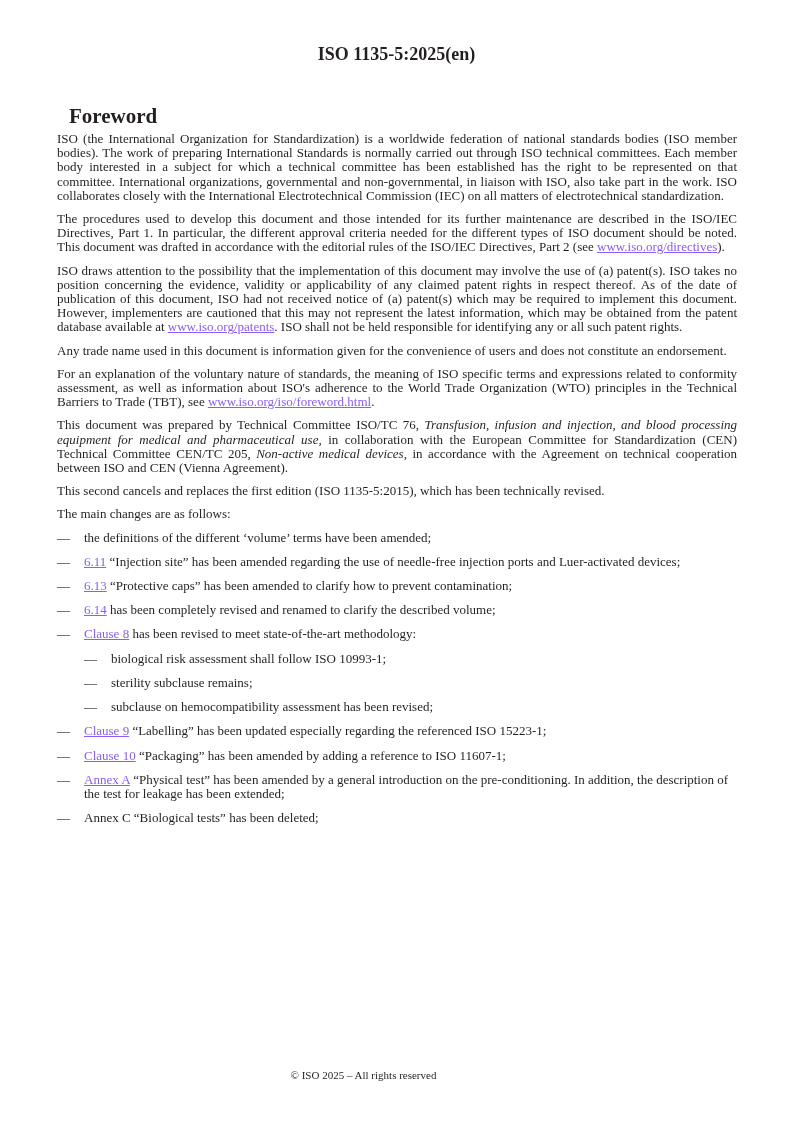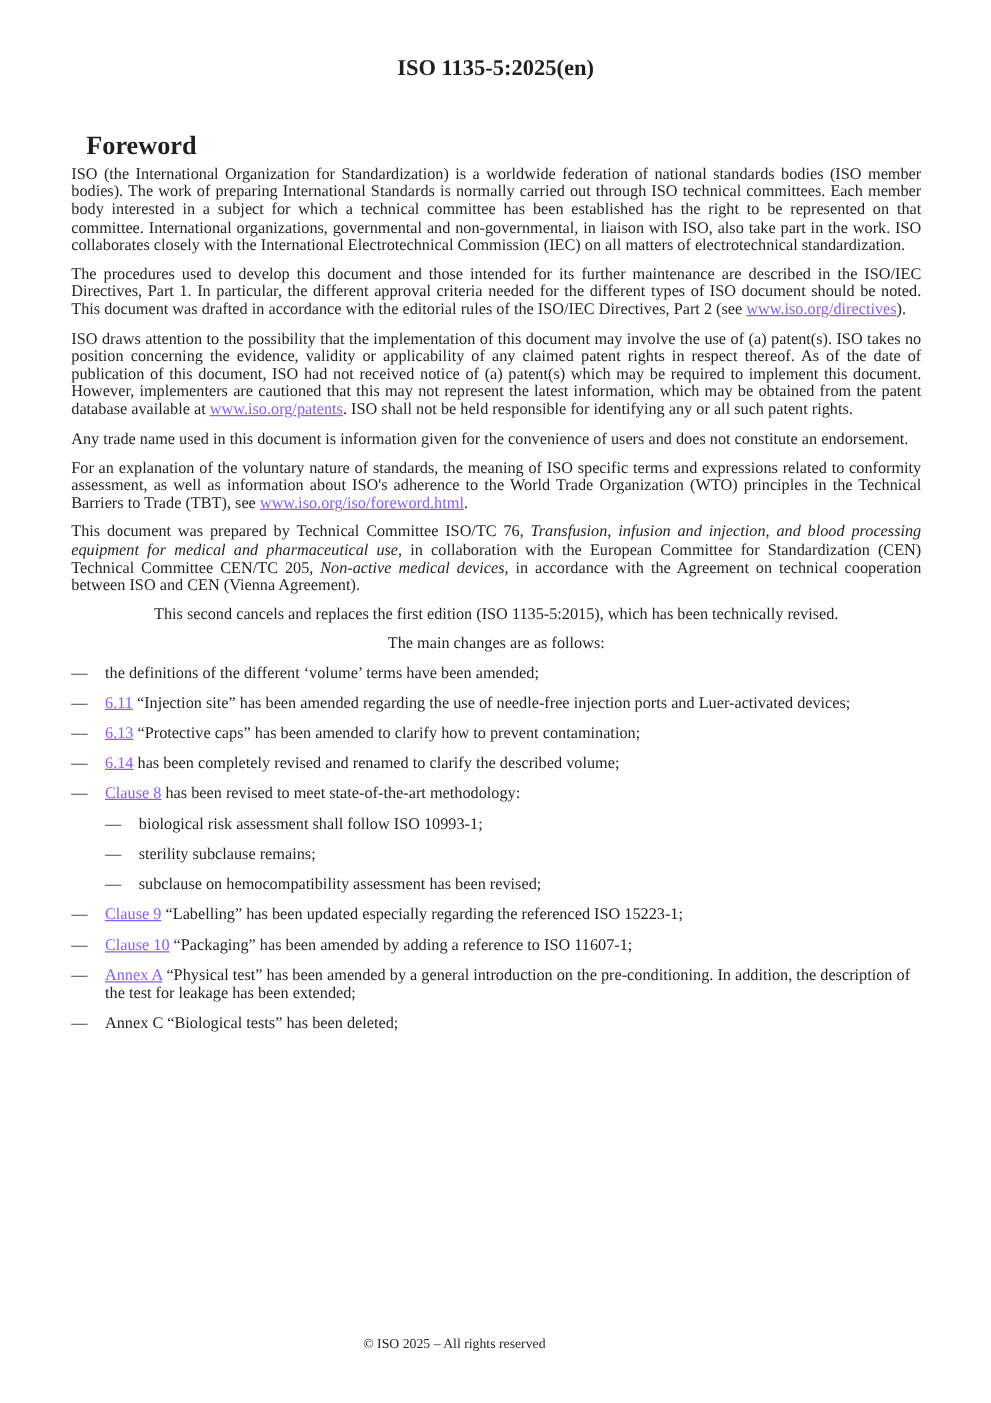--- a/index.html
+++ b/index.html
@@ -3,21 +3,21 @@
 <meta charset="utf-8">
 <style>
   html, body { margin: 0; padding: 0; background: #ffffff; }
   body { width: 793px; height: 1122px; position: relative; overflow: hidden;
          font-family: "Liberation Serif", "DejaVu Serif", serif; color: #231f20; }
   .header { position: absolute; top: 44px; left: 0; width: 793px; text-align: center;
             font-weight: bold; font-size: 18px; }
   .title { position: absolute; top: 92px; left: 57px; font-size: 21px; font-weight: bold; margin: 12px; }
   .content { position: absolute; top: 132px; left: 57px; width: 680px; font-size: 13px; line-height: 14.2px; }
   .content p { margin: 0 0 9px 0; text-align: justify; }
-  .content p.nojust { text-align: center; }
+  .content p.nojust { text-align: left; }
   a.link { color: #8b5cf6; text-decoration: underline; }
   ul.dash { list-style: none; margin: 0; padding: 0; }
   ul.dash > li { position: relative; padding-left: 27px; margin-bottom: 10px; }
   ul.dash > li > .dash-mark { position: absolute; left: 0; top: 0; }
   ul.dash.sub { margin-top: 10px; margin-left: 27px; }
   ul.dash.sub > li { padding-left: 27px; }
   .footer { position: absolute; top: 1067px; left: 0; width: 727px; text-align: center; font-size: 11px; line-height: 16px; }
   .pageno { font-size: 12px; }
   i { font-style: italic; }
 </style>

